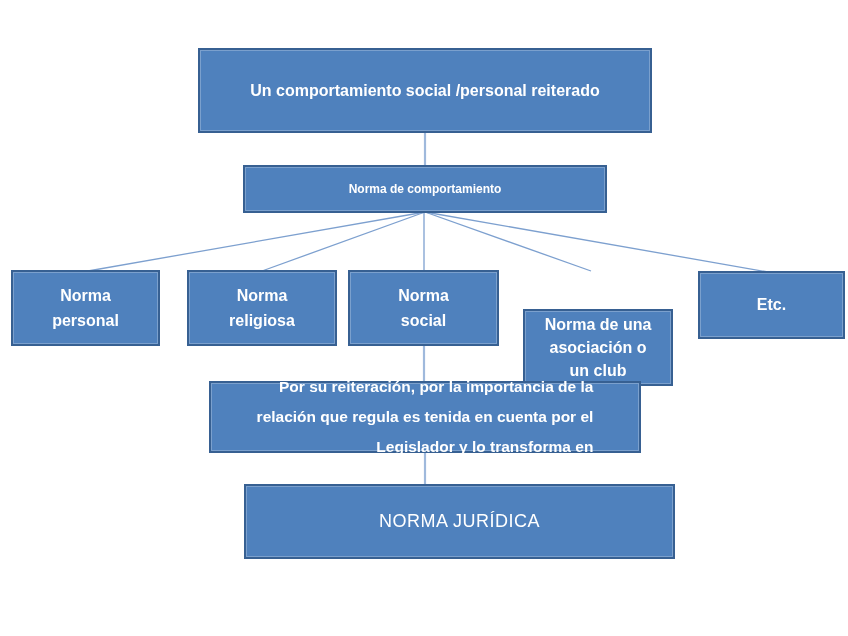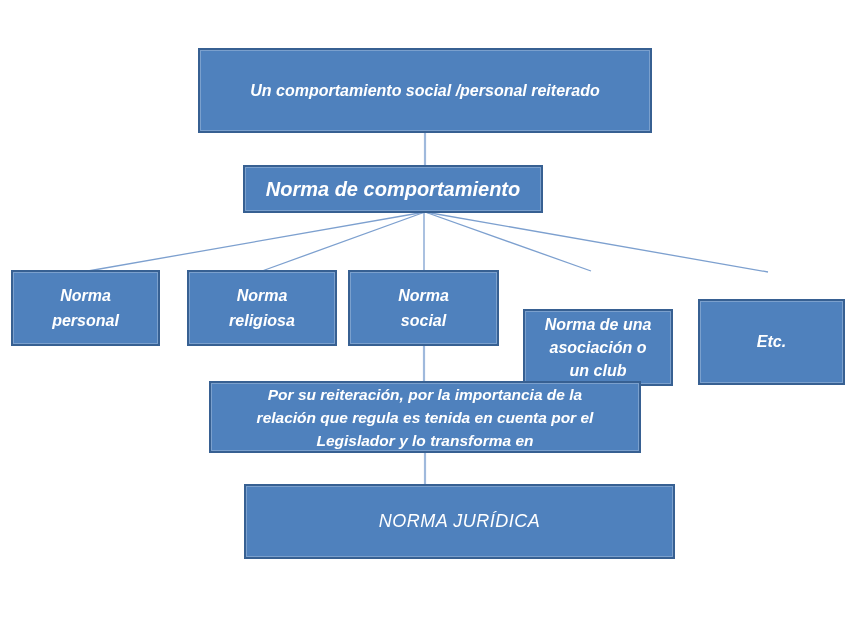--- a/index.html
+++ b/index.html
@@ -41,32 +41,31 @@
     color: #ffffff;
     display: flex;
     align-items: center;
     justify-content: center;
     text-align: center;
     white-space: pre-line;
     box-shadow: inset 0 0 0 1px rgba(255,255,255,0.25);
   }
   .node .label {
     white-space: pre-line;
-    font-style: italic;
   }
   .bold { font-weight: bold; }
 
   #node-top     { left:198px; top:48px;  width:454px; height:85px; font-size:16px; }
-  #node-level2  { left:243px; top:165px; width:300px; height:48px; font-size:20px; }
+  #node-level2  { left:243px; top:165px; width:364px; height:48px; font-size:12px; }
   #branch-0     { left:11px;  top:270px; width:149px; height:76px; font-size:16px; line-height:25px; }
   #branch-1     { left:187px; top:270px; width:150px; height:76px; font-size:16px; line-height:25px; }
   #branch-2     { left:348px; top:270px; width:151px; height:76px; font-size:16px; line-height:25px; }
   #branch-3     { left:523px; top:270px; width:150px; height:77px; font-size:16px; line-height:23px;margin-top:39px; }
-  #branch-4     { left:698px; top:271px; width:147px; height:86px; font-size:16px;margin-top:28px; }
-  #node-process { left:209px; top:381px; width:432px; height:72px; font-size:15.5px; line-height:23px; }
+  #branch-4     { left:698px; top:271px; width:147px; height:68px; font-size:16px; }
+  #node-process { left:209px; top:381px; width:432px; height:72px; font-size:15.5px; line-height:30px;text-align:right; }
   #node-result  { left:244px; top:484px; width:431px; height:75px; font-size:18px; font-weight:normal; letter-spacing:0.5px; }
 </style>
 </head>
 <body>
 
 <div class="canvas">
 
   <svg class="connectors" width="848" height="636" aria-hidden="true">
 
     <line class="vert" x1="425" y1="133" x2="425" y2="166"></line>

